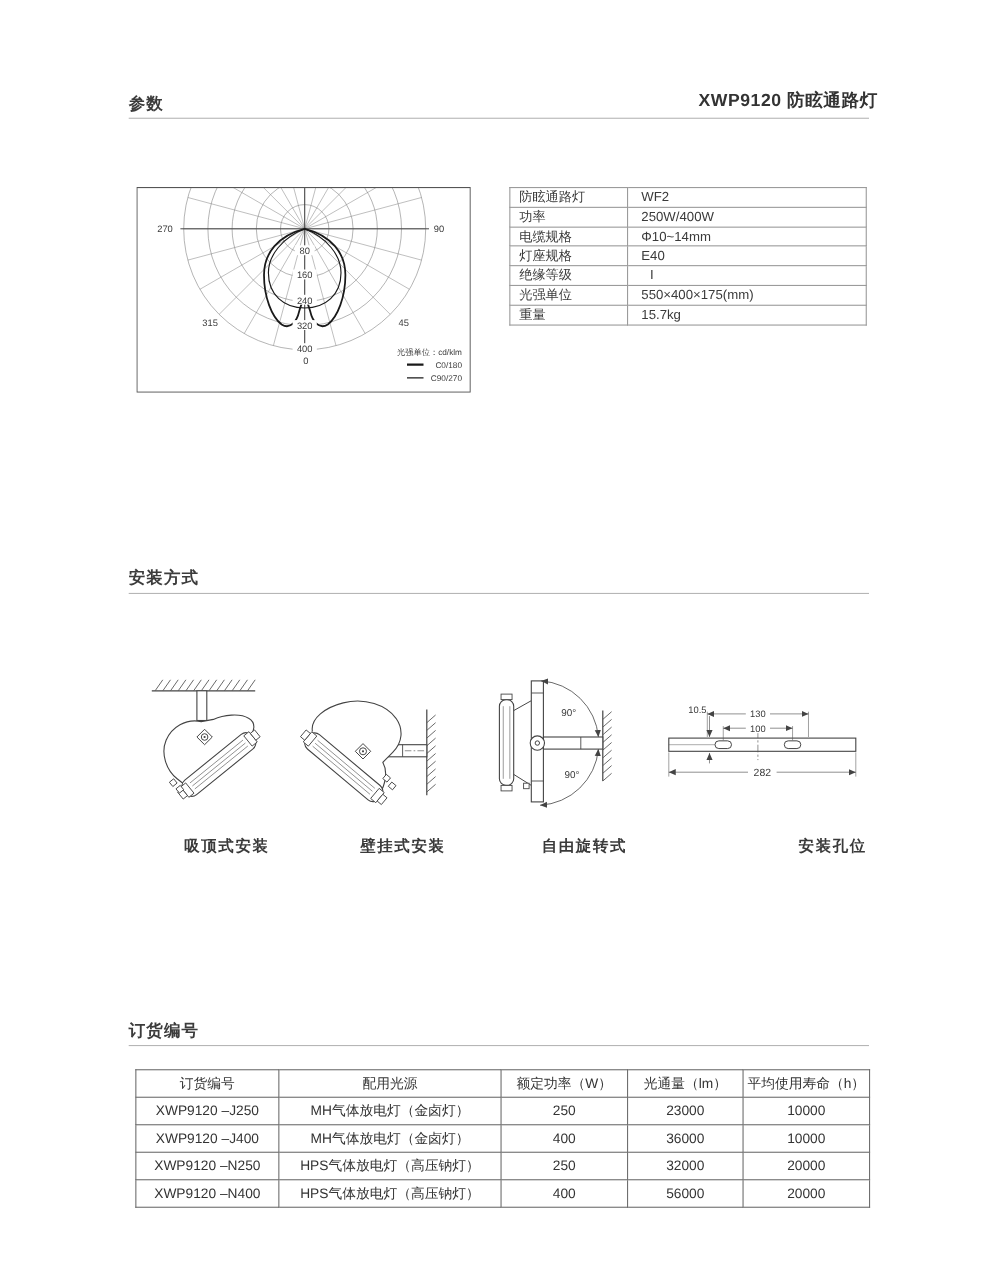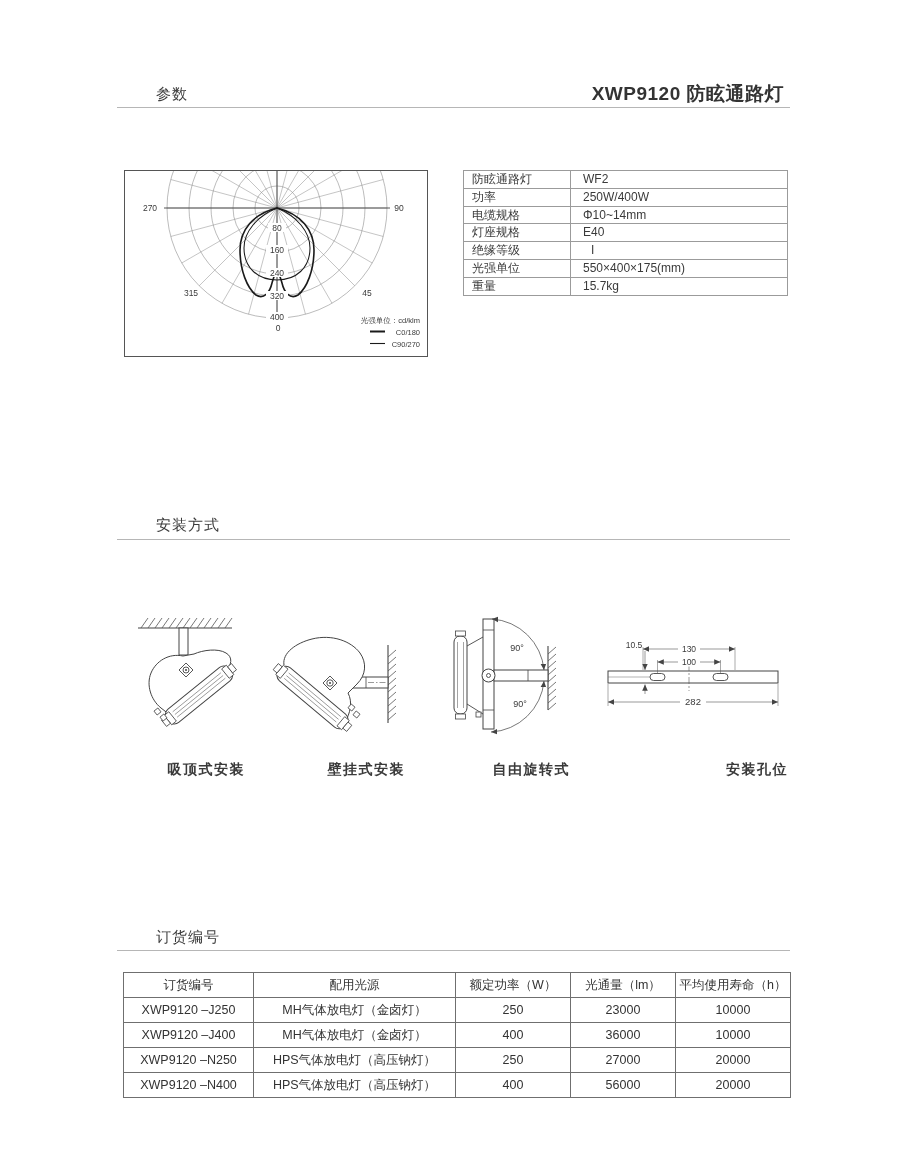--- a/index.html
+++ b/index.html
@@ -1,20 +1,20 @@
 <!DOCTYPE html>
 <html><head>
 <meta charset="utf-8">
 <style>
   html,body{margin:0;padding:0;background:#ffffff;}
   .page{position:relative;width:900px;height:1156px;background:#fff;overflow:hidden;
         font-family:"Liberation Sans","DejaVu Sans",sans-serif;color:#333;}
-  .sec-title{position:absolute;left:117px;font-size:15px;font-weight:400;color:#3c3c3c;letter-spacing:1px;margin-left:39px;}
+  .sec-title{position:absolute;left:117px;font-size:15px;font-weight:700;color:#3c3c3c;letter-spacing:1px;}
   .rule{position:absolute;left:117px;width:673px;height:1px;background:#b6b6b6;}
-  .doc-title{position:absolute;right:116px;top:81px;font-size:19px;font-weight:700;color:#333;letter-spacing:0.5px;}
+  .doc-title{position:absolute;right:102px;top:81px;font-size:16px;font-weight:700;color:#333;letter-spacing:0.5px;}
   svg{font-family:"Liberation Sans","DejaVu Sans",sans-serif;}
   svg text{fill:#3a3a3a;}
 
   table.spec{position:absolute;left:463px;top:170px;width:325px;border-collapse:collapse;
              font-size:12px;color:#3a3a3a;table-layout:fixed;}
   table.spec td{border:1px solid #9b9b9b;height:16.8px;line-height:16.8px;padding:0 0 0 8px;
                 white-space:nowrap;overflow:hidden;}
   table.spec td.val{padding-left:12px;}
   table.spec td.val.indent{padding-left:20px;}
 
@@ -335,21 +335,21 @@
         <td>XWP9120 –J400</td>
         <td>MH气体放电灯（金卤灯）</td>
         <td>400</td>
         <td>36000</td>
         <td>10000</td>
       </tr>
       <tr>
         <td>XWP9120 –N250</td>
         <td>HPS气体放电灯（高压钠灯）</td>
         <td>250</td>
-        <td>27000</td>
+        <td>32000</td>
         <td>20000</td>
       </tr>
       <tr>
         <td>XWP9120 –N400</td>
         <td>HPS气体放电灯（高压钠灯）</td>
         <td>400</td>
         <td>56000</td>
         <td>20000</td>
       </tr>
     </tbody>

